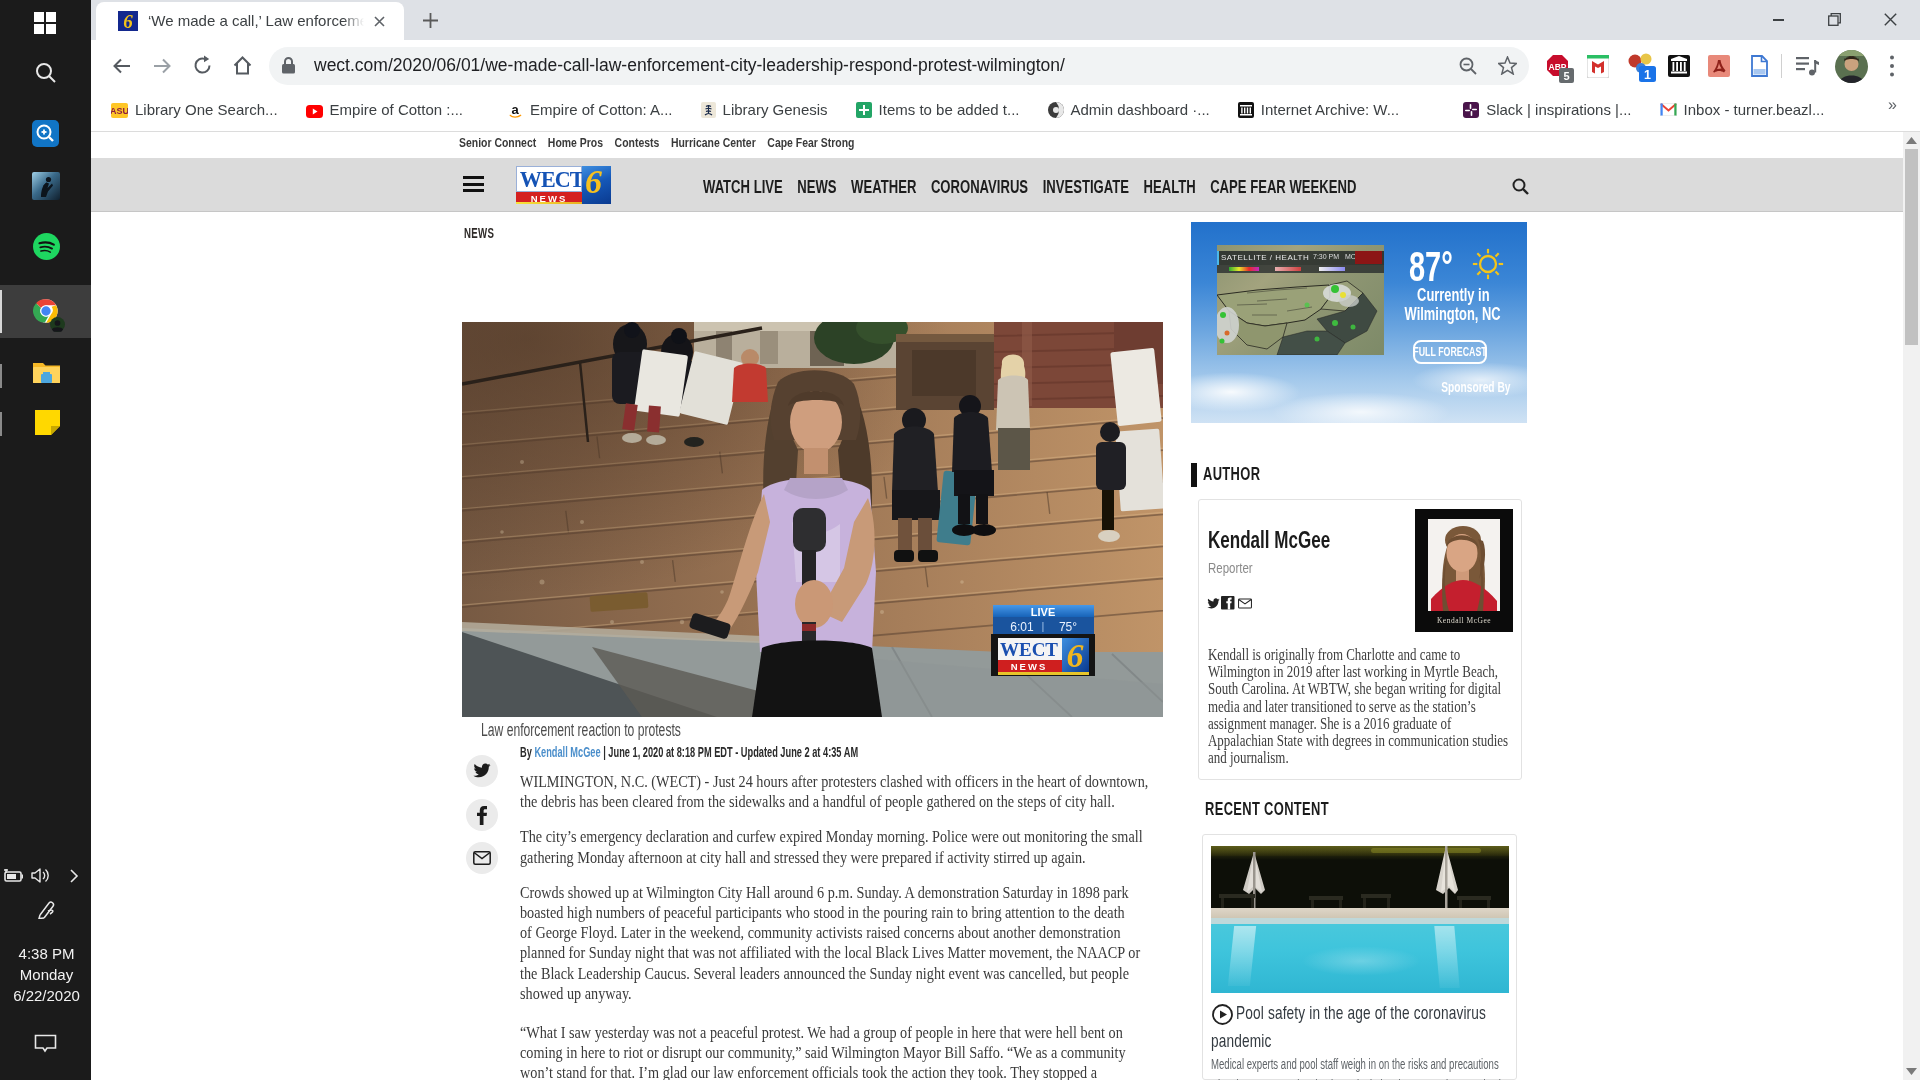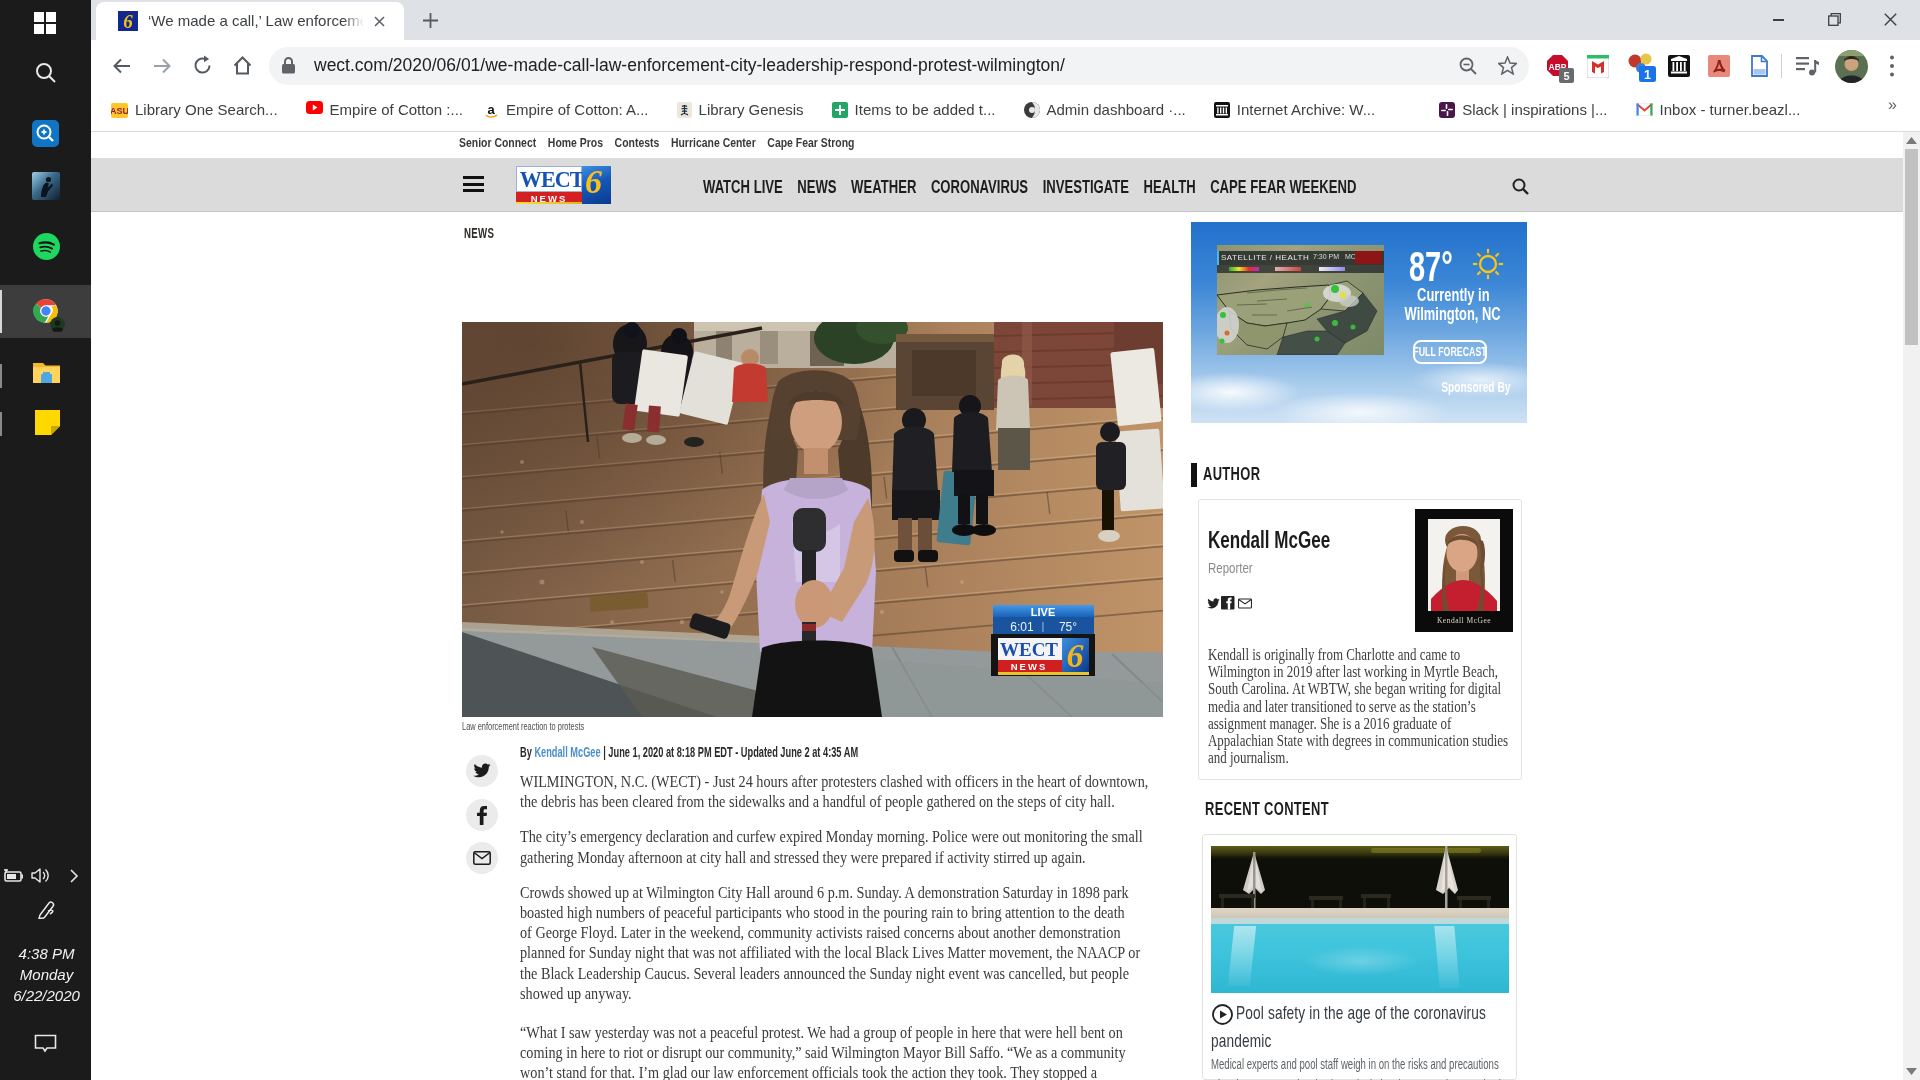--- a/index.html
+++ b/index.html
@@ -99,21 +99,21 @@
     <path d="M14.5 2.5 A8 8 0 0 1 14.5 14.5" fill="none" stroke="#e8e8e8" stroke-width="1.4"></path>
   </svg>
   <svg class="abs" style="left:68px;top:869px" width="12" height="14" viewBox="0 0 12 14">
     <path d="M3 1 L9 7 L3 13" fill="none" stroke="#e8e8e8" stroke-width="1.6"></path>
   </svg>
   <svg class="abs" style="left:36px;top:899px" width="21" height="20" viewBox="0 0 21 20">
     <path d="M4 16 L13 4 a2.6 2.6 0 0 1 4 3.3 L8 19" fill="none" stroke="#e8e8e8" stroke-width="1.5"></path>
     <path d="M4 16 L3 19.5 L8 19" fill="none" stroke="#e8e8e8" stroke-width="1.5"></path>
     <path d="M12 12 C17 10 19 12 14 15" fill="none" stroke="#e8e8e8" stroke-width="1.5"></path>
   </svg>
-  <div class="abs" style="left:0;top:943px;width:93px;text-align:center;color:#f2f2f2;font-size:15px;line-height:21px;font-style:italic;">4:38 PM<br>Monday<br>6/22/2020</div>
+  <div class="abs" style="left:0;top:943px;width:93px;text-align:center;color:#f2f2f2;font-size:15px;line-height:21px;">4:38 PM<br>Monday<br>6/22/2020</div>
   <svg class="abs" style="left:34px;top:1034px" width="23" height="20" viewBox="0 0 23 20">
     <path d="M1.5 1.5 L21.5 1.5 L21.5 14 L13 14 L11 17 L9 14 L1.5 14 Z" fill="none" stroke="#e8e8e8" stroke-width="1.6"></path>
   </svg>
 </div>
 
 <div class="abs" id="titlebar" style="left:91px;top:0;width:1829px;height:40px;background:#dee1e6;">
 
   <div class="abs" style="left:5px;top:2px;width:308px;height:38px;background:#fff;border-radius:8px 8px 0 0;"></div>
   <svg class="abs" style="left:27px;top:11px" width="20" height="20" viewBox="0 0 20 20">
     <rect width="20" height="20" fill="#13288e"></rect>
@@ -252,21 +252,21 @@
   </svg>
 </div>
 <div class="abs" id="bookbar" style="left:91px;top:92px;width:1829px;height:40px;background:#ffffff;border-bottom:1px solid #dcdcdc;font-size:15px;color:#3c4043;">
   <div class="abs" style="left:20px;top:9px;display:flex;align-items:center;gap:0;">
     <span style="display:flex;align-items:flex-end;margin-right:28px;">
       <svg width="17" height="15" viewBox="0 0 17 15" style="margin-right:7px">
           <rect width="17" height="15" rx="2" fill="#ffc627"></rect>
           <text x="8.5" y="11" font-size="9" font-weight="bold" fill="#8c1d40" text-anchor="middle">ASU</text>
         </svg>
       Library One Search...</span>
-    <span style="display:flex;align-items:flex-start;margin-right:20px;">
+    <span style="display:flex;align-items:flex-end;margin-right:44px;">
       <svg width="17" height="13" viewBox="0 0 17 13" style="margin-right:7px">
           <rect width="17" height="13" rx="3.5" fill="#f00"></rect>
           <path d="M6.8 3.5 L11.5 6.5 L6.8 9.5 Z" fill="#fff"></path>
         </svg>
       Empire of Cotton :...</span>
     <span style="display:flex;align-items:center;margin-right:28px;">
       <svg width="16" height="16" viewBox="0 0 16 16" style="margin-right:7px">
           <text x="8" y="12" font-size="13" font-weight="bold" fill="#111" text-anchor="middle">a</text>
           <path d="M3 12.5 C6 15 10 15 13.5 12.5 L14.5 13.5 C10.5 16.5 5.5 16.5 2.5 13.5 Z" fill="#f90"></path>
         </svg>
@@ -529,21 +529,21 @@
       <rect x="536" y="316" width="64" height="22" fill="#f4f4f4"></rect>
       <text x="567" y="334" font-family="Liberation Serif" font-weight="bold" font-size="19" fill="#1a4fb0" text-anchor="middle" textLength="58" lengthAdjust="spacingAndGlyphs">WECT</text>
       <rect x="536" y="338" width="64" height="12" fill="#cf1f1f"></rect>
       <text x="567" y="348" font-family="Liberation Sans" font-weight="bold" font-size="9.5" fill="#fff" text-anchor="middle" letter-spacing="2">NEWS</text>
       <rect x="600" y="316" width="27" height="34" fill="url(#sixg)"></rect>
       <text x="613" y="345" font-family="Liberation Serif" font-style="italic" font-weight="bold" font-size="34" fill="#f0b61f" text-anchor="middle">6</text>
       <rect x="536" y="350" width="91" height="3" fill="#e8c52a"></rect>
     </g>
   </svg>
 </div>
-  <div class="abs" style="left:371px;top:588px;font-size:11px;color:#4c4c4c;"><span class="condn" style="transform:scaleX(0.675);">Law enforcement reaction to protests</span></div>
+  <div class="abs" style="left:390px;top:588px;font-size:18px;color:#4c4c4c;"><span class="condn" style="transform:scaleX(0.675);">Law enforcement reaction to protests</span></div>
 
   <div class="abs" style="left:429px;top:612px;font-size:14px;color:#2b2b2b;font-weight:bold;">
     <span class="cond" style="transform:scaleX(0.66);">By&nbsp;<span style="color:#4c8fcb;">Kendall McGee</span>&nbsp;| June 1, 2020 at 8:18 PM EDT - Updated June 2 at 4:35 AM</span>
   </div>
 
   <div class="abs" style="left:375px;top:623px;width:32px;height:32px;border-radius:50%;background:#ebebeb;"></div>
   <svg class="abs" style="left:382px;top:631px" width="18" height="15" viewBox="0 0 18 15">
     <path d="M17.5 2 C16.9 2.3 16.2 2.5 15.5 2.6 C16.2 2.2 16.8 1.5 17 0.7 C16.3 1.1 15.6 1.4 14.8 1.6 C14.2 0.9 13.3 0.4 12.3 0.4 C10.4 0.4 8.9 2 8.9 3.9 C8.9 4.2 8.9 4.4 9 4.7 C6.1 4.5 3.5 3.1 1.7 1 C1.4 1.5 1.2 2.2 1.2 2.8 C1.2 4 1.8 5.1 2.8 5.7 C2.2 5.7 1.7 5.5 1.2 5.3 L1.2 5.3 C1.2 7 2.4 8.4 4 8.8 C3.7 8.9 3.4 8.9 3.1 8.9 C2.9 8.9 2.6 8.9 2.4 8.8 C2.9 10.2 4.2 11.2 5.7 11.2 C4.5 12.2 3 12.7 1.3 12.7 C1 12.7 0.7 12.7 0.4 12.7 C2 13.7 3.8 14.3 5.8 14.3 C12.3 14.3 15.8 8.9 15.8 4.3 L15.8 3.8 C16.5 3.3 17.1 2.7 17.5 2 Z" fill="#1b1b1b"></path>
   </svg>
   <div class="abs" style="left:375px;top:667px;width:32px;height:32px;border-radius:50%;background:#ebebeb;"></div>

